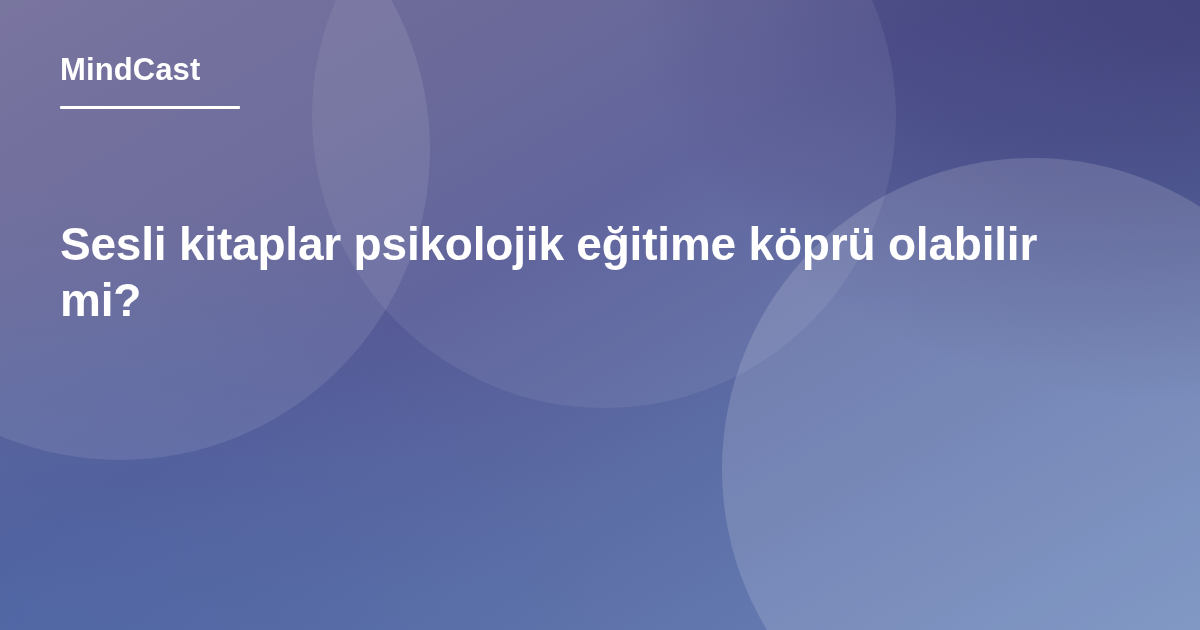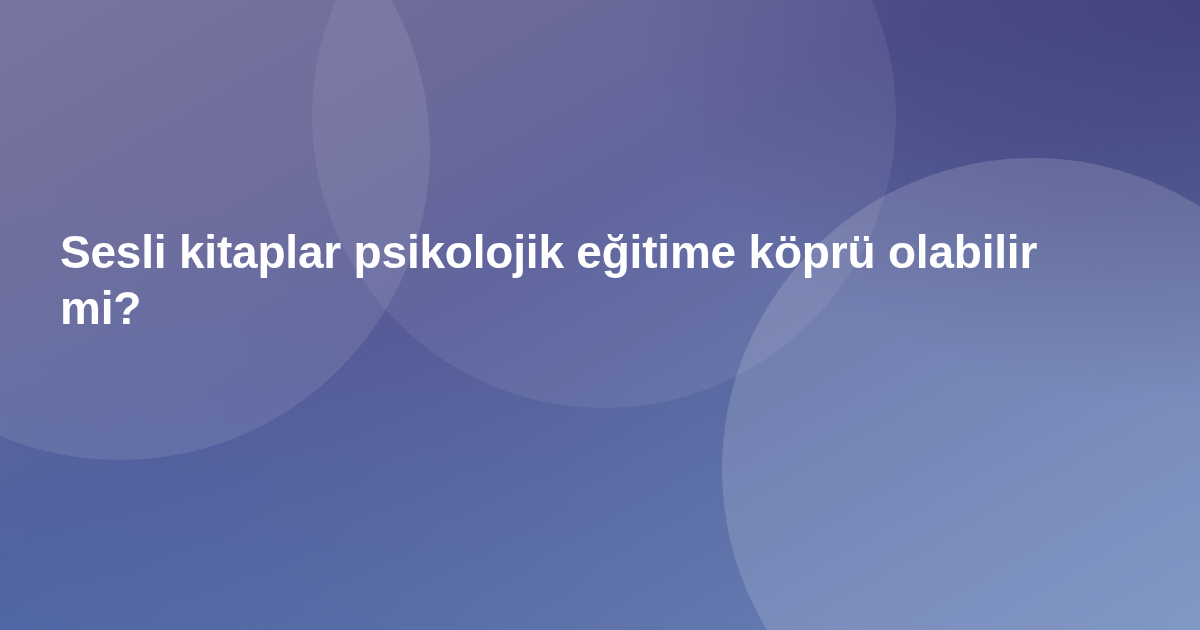--- a/index.html
+++ b/index.html
@@ -96,21 +96,21 @@
     width: 180px;
     height: 3px;
     background: #ffffff;
     margin-top: 18px;
     border-radius: 1px;
   }
 
   .headline {
     position: absolute;
     left: 60px;
-    top: 224px;
+    top: 216px;
     width: 1020px;
     margin: 0;
     font-size: 46px;
     font-weight: bold;
     line-height: 1.22;
     color: #ffffff;
     letter-spacing: -0.2px;
   }
 </style>
 </head>
@@ -120,17 +120,21 @@
 
   <div class="tint-topright"></div>
   <div class="tint-bottomleft"></div>
 
   <div class="blob blob-left"></div>
   <div class="blob blob-top"></div>
   <div class="blob blob-bottomright"></div>
 
   <div class="content">
 
+    <div class="brand">
+      <span class="brand-name">MindCast</span>
+      <span class="brand-rule"></span>
+    </div>
 
     <h1 class="headline">Sesli kitaplar psikolojik eğitime köprü olabilir mi?</h1>
 
   </div>
 </div>
 
 </body></html>

